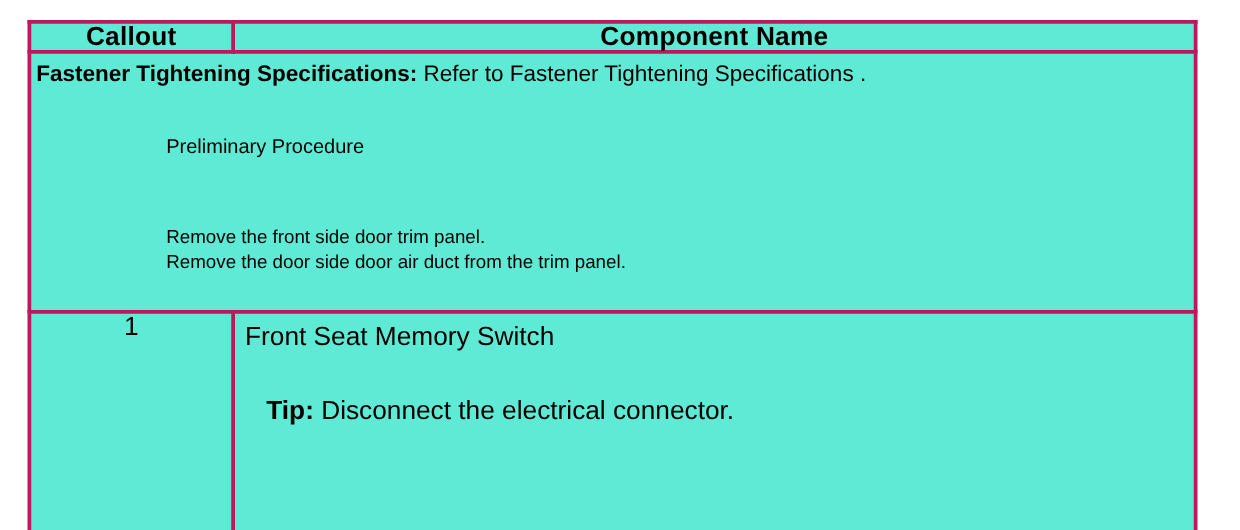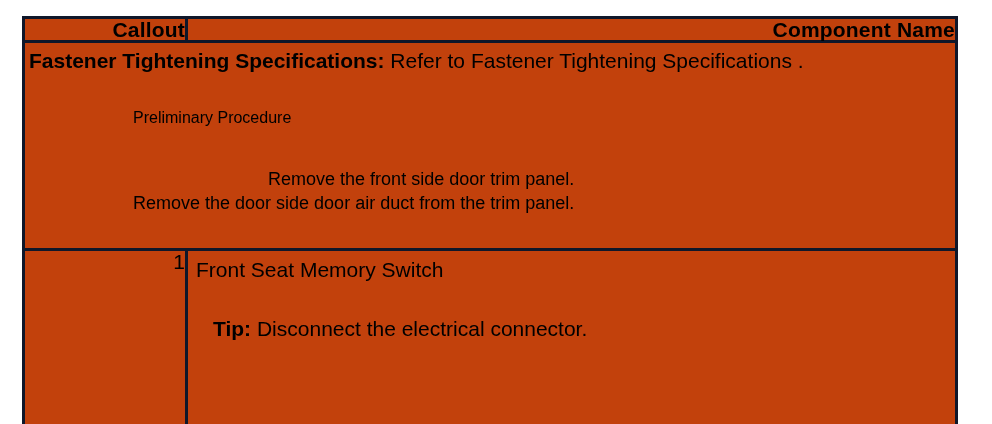--- a/index.html
+++ b/index.html
@@ -29,25 +29,24 @@
     left: 22px;
     top: 16px;
     width: 936px;
     border-collapse: collapse;
     table-layout: fixed;
     background: #ffffff;
   }
 
   .spec-table td,
   .spec-table th {
-    border: 3px solid #0f172a;
+    border: 3px solid #be185d;
     padding: 0;
     vertical-align: top;
-    background: #c2410c;
-    text-align: right;
+    background: #5eead4;
   }
 
   
   .spec-table {
     outline: 0;
   }
   .frame-edge-top    { border-top-width: 4px; }
   .frame-edge-bottom { border-bottom-width: 4px; }
   .frame-edge-left   { border-left-width: 4px; }
   .frame-edge-right  { border-right-width: 4px; }
@@ -73,41 +72,41 @@
   }
   .note-inner {
     position: relative;
     height: 205px;
     width: 100%;
   }
   .note-line-spec {
     position: absolute;
     left: 4px;
     top: 6px;
-    font-size: 21px;
+    font-size: 18px;
     line-height: 1.15;
     white-space: nowrap;
   }
   .note-line-spec b {
     font-weight: bold;
   }
   .note-prelim {
     position: absolute;
     left: 108px;
     top: 66px;
     font-size: 16px;
     font-weight: normal;
     line-height: 1.15;
     white-space: nowrap;
   }
   .note-steps {
     position: absolute;
     left: 108px;
-    top: 125px;
-    font-size: 18px;
+    top: 137px;
+    font-size: 15px;
     line-height: 1.32;
   }
   .note-steps div {
     white-space: nowrap;
   }
 
   
   .callout-num-cell {
     text-align: center;
     vertical-align: middle;

